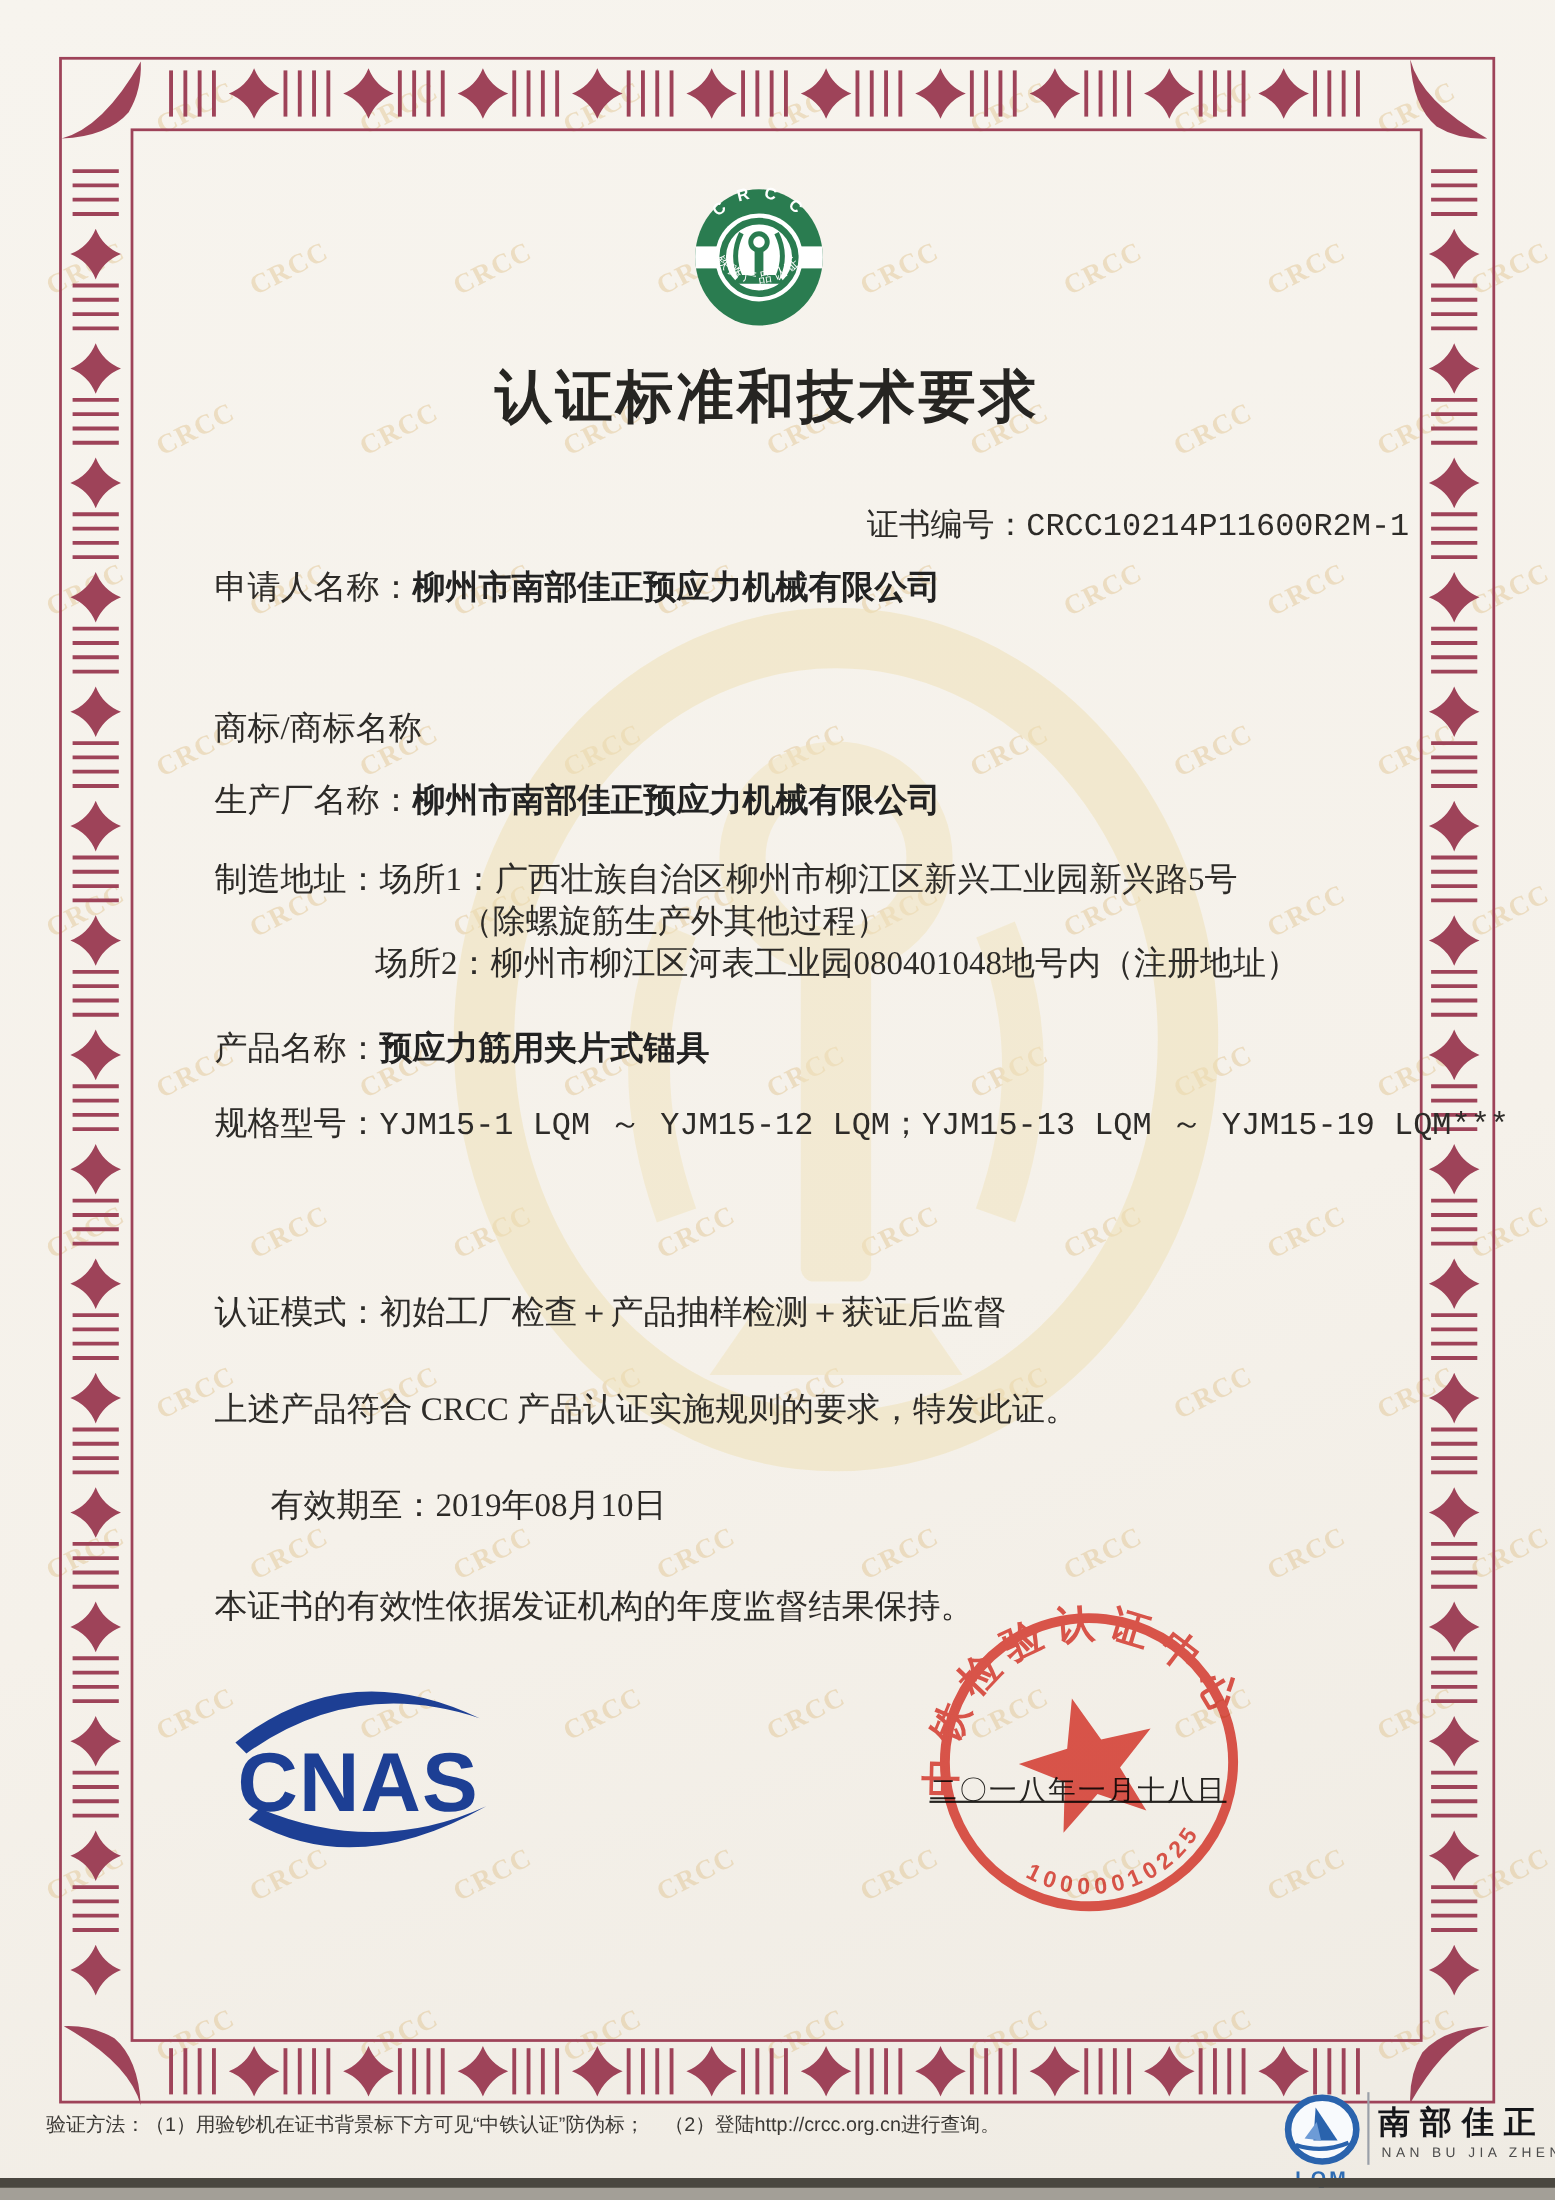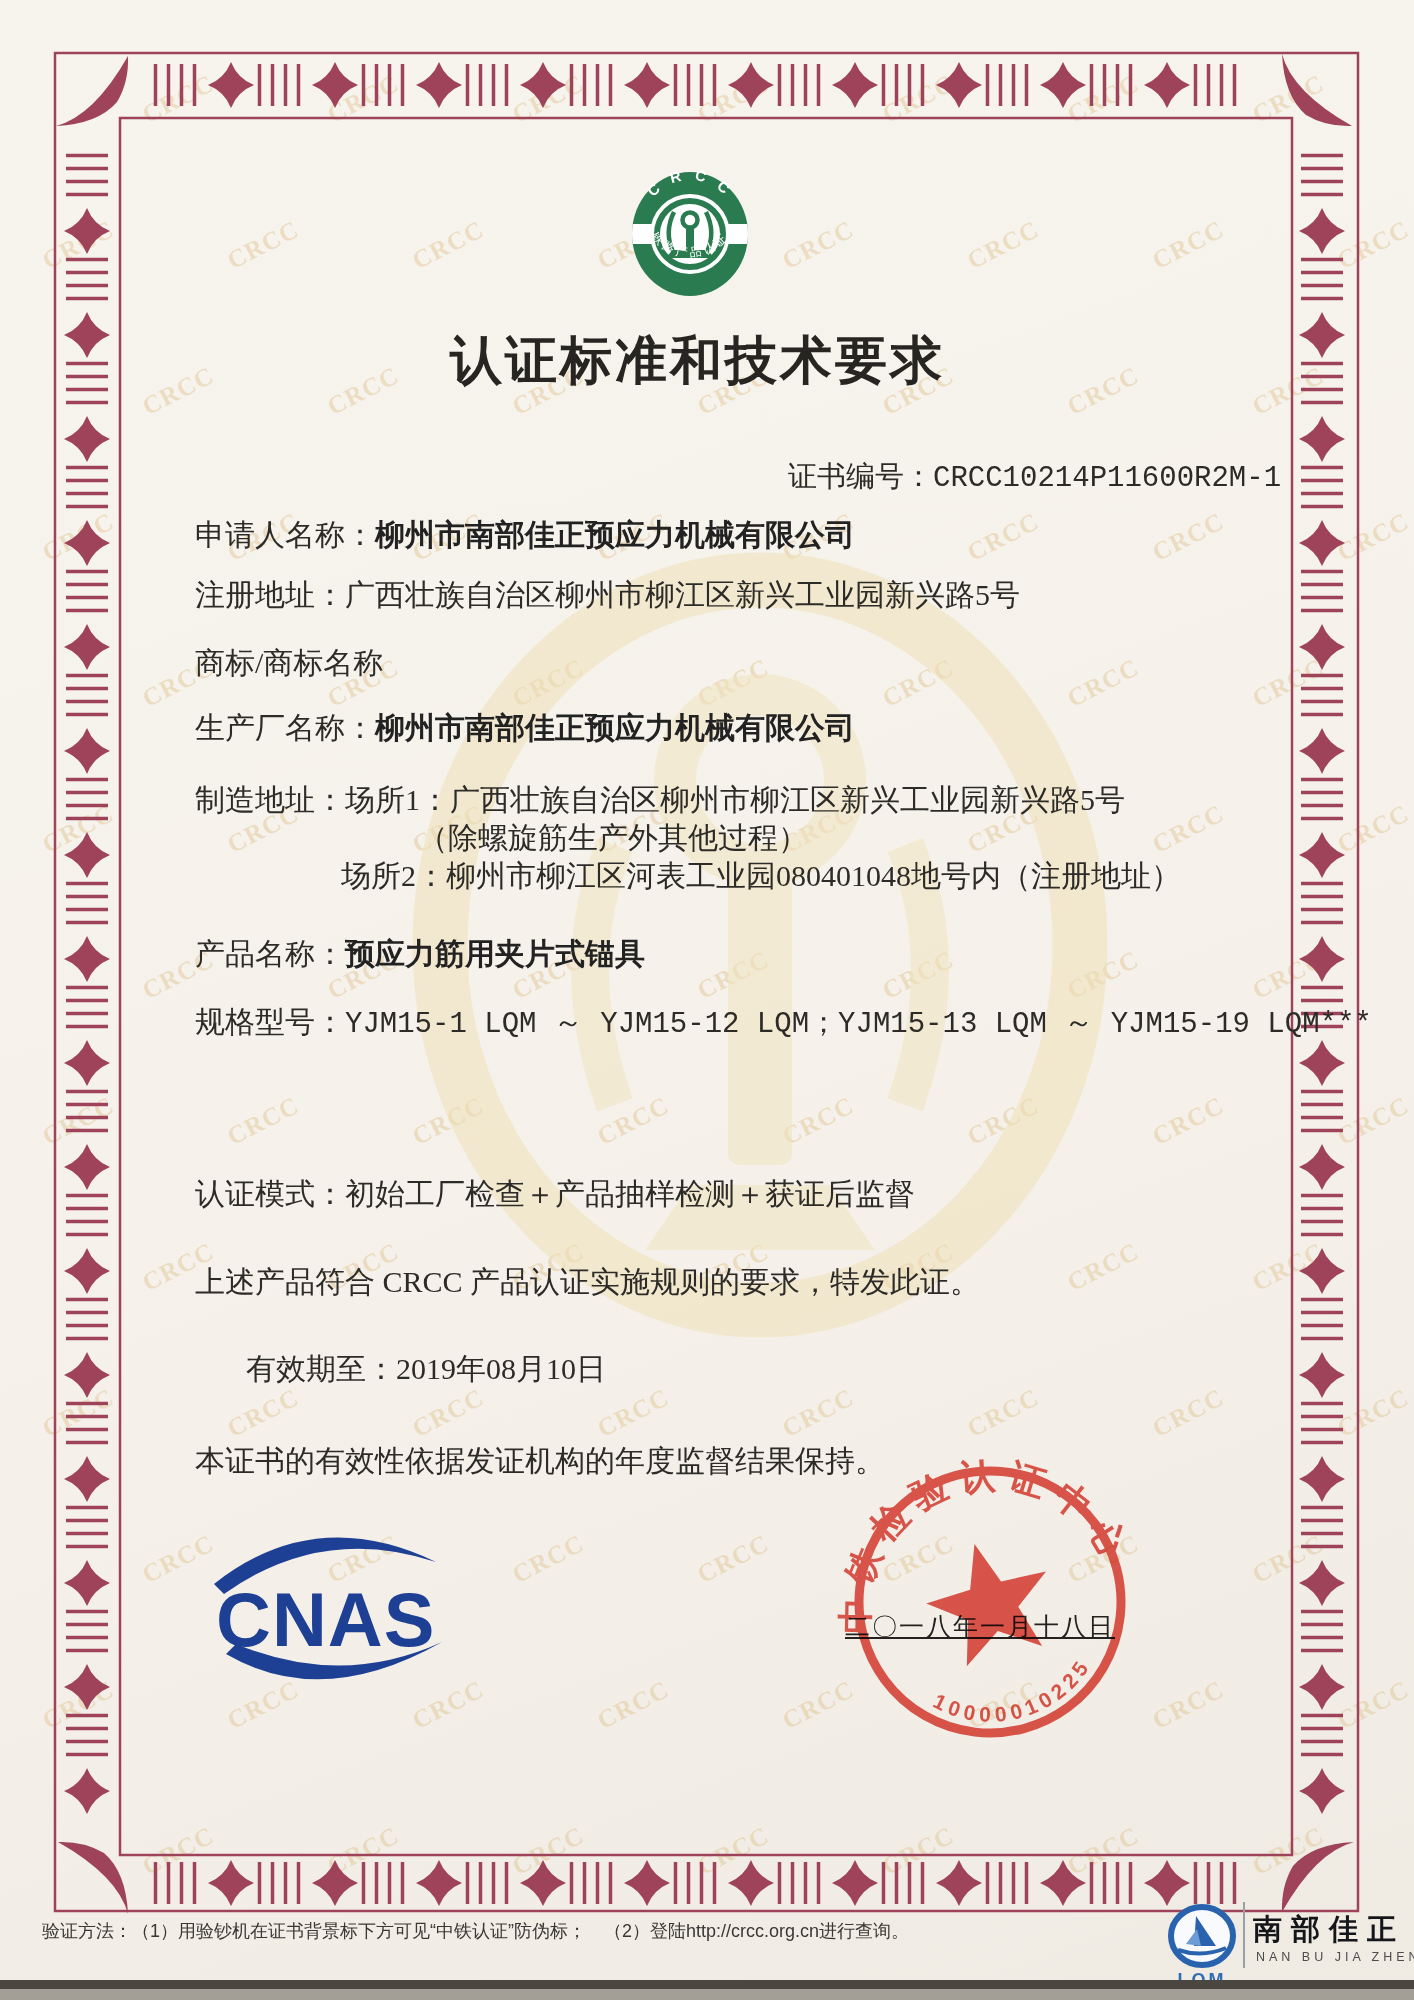--- a/index.html
+++ b/index.html
@@ -461,23 +461,20 @@
 
   <div class="title">认证标准和技术要求</div>
 
   <div class="certno">
     <span>证书编号：</span><span class="mono">CRCC10214P11600R2M-1</span>
   </div>
 
   <div class="line" style="left:195px;top:517px">
     <span>申请人名称：</span><span class="bold-val">柳州市南部佳正预应力机械有限公司</span>
   </div>
-  <div class="line" style="left:195px;top:577px">
-    <span>注册地址：</span><span>广西壮族自治区柳州市柳江区新兴工业园新兴路5号</span>
-  </div>
   <div class="line" style="left:195px;top:645px">
     <span>商标/商标名称</span>
   </div>
   <div class="line" style="left:195px;top:710px">
     <span>生产厂名称：</span><span class="bold-val">柳州市南部佳正预应力机械有限公司</span>
   </div>
   <div class="line" style="left:195px;top:782px">
     <span>制造地址：</span><span>场所1：广西壮族自治区柳州市柳江区新兴工业园新兴路5号</span>
   </div>
   <div class="line" style="left:418px;top:820px">

